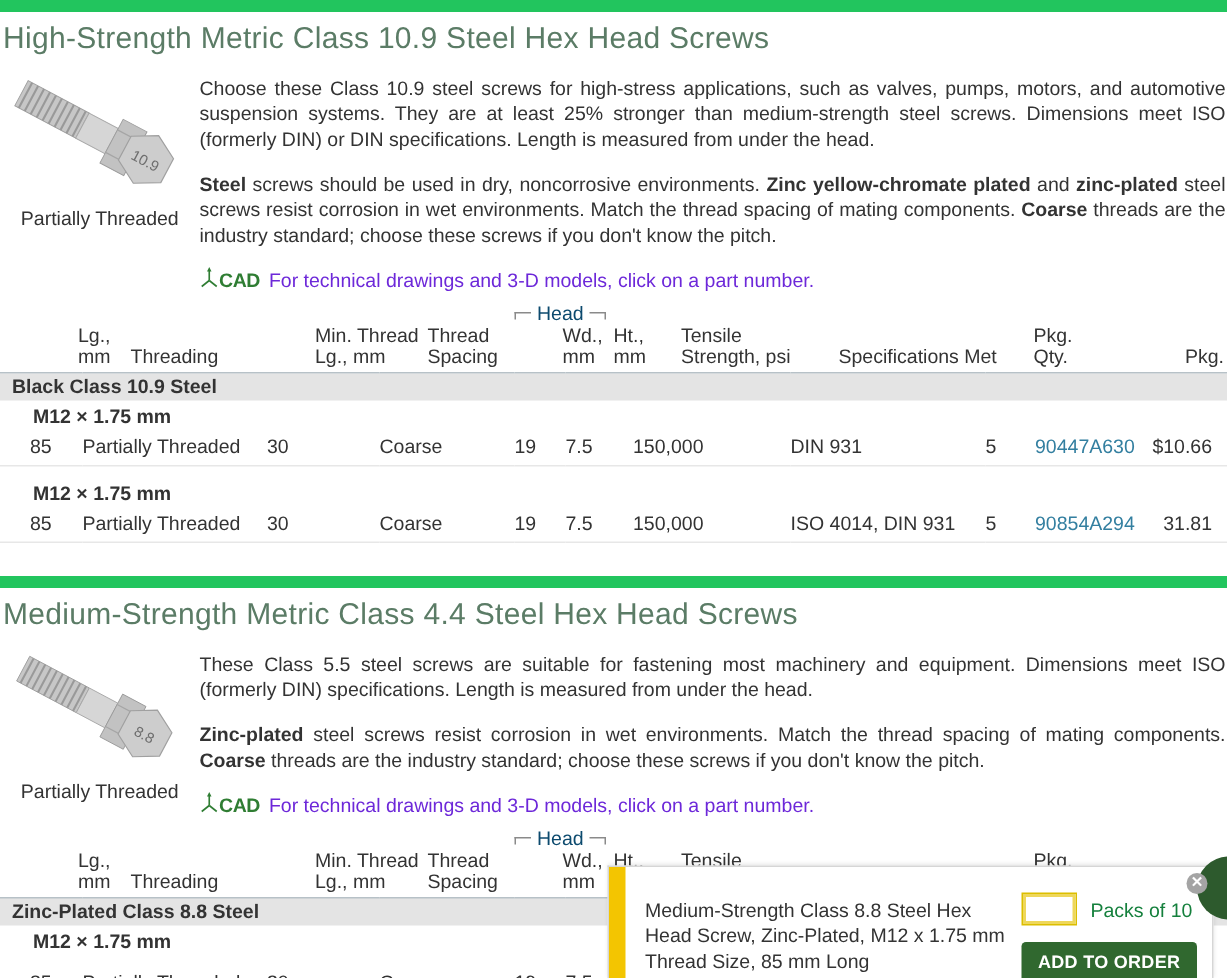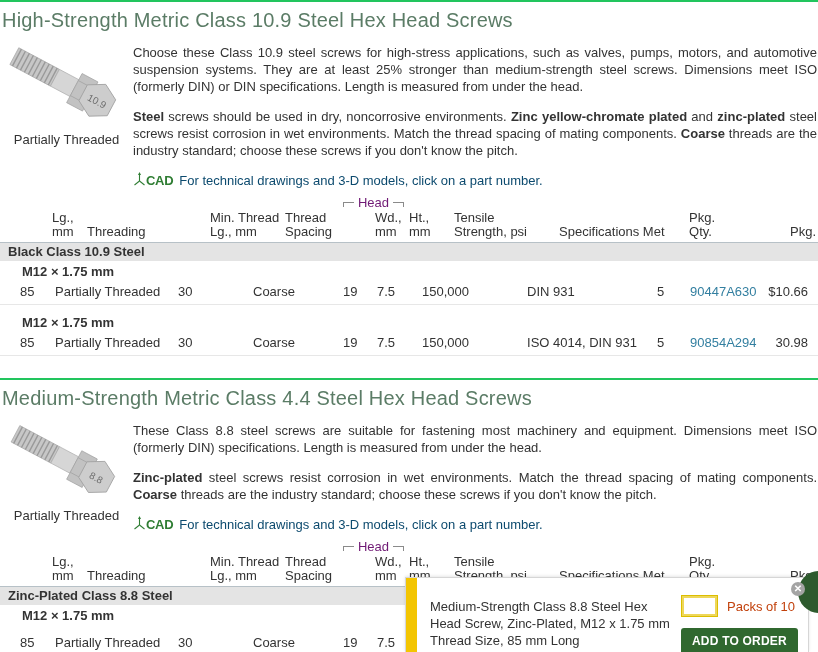--- a/index.html
+++ b/index.html
@@ -5,40 +5,40 @@
   * { box-sizing: border-box; }
   html, body { margin: 0; padding: 0; }
   body {
     width: 818px; height: 652px; position: relative; overflow: hidden;
     background: #fff; color: #333;
     font-family: "Liberation Sans", sans-serif; font-size: 13px;
   }
   .b { font-weight: bold; }
 
   
-  .section { border-top: 2px solid #22c55e; padding-top: 1px; }
+  .section { border-top: 8px solid #22c55e; padding-top: 1px; }
   .section-heading {
     font-size: 20px; font-weight: 400; color: #5b7c66;
     margin: 6px 0 4px 2px; letter-spacing: 0.2px;
   }
   .intro { display: flex; }
   .intro-left { width: 133px; flex: 0 0 133px; text-align: center; padding-top: 2px; }
   .intro-left .caption { margin-top: 2px; color: #333; }
   .intro-right { flex: 1; text-align: justify; line-height: 17px; padding-right: 1px; }
   .intro-right p { margin: 8px 0 13px 0; }
   .cad-line { display: flex; align-items: center; margin: 1px 0 0 0; }
   .cad-badge { display: inline-flex; align-items: flex-start; margin-right: 6px; }
   .cad-text { color: #2f7d33; font-weight: bold; font-size: 13px; letter-spacing: -0.3px; }
-  .cad-note { color: #0c4a6e; }
+  .cad-note { color: #6d28d9; }
 
   
   table.parts { border-collapse: collapse; table-layout: fixed; width: 818px; margin-top: 9px; }
   table.parts td { padding: 0; vertical-align: bottom; white-space: nowrap; overflow: visible; }
   tr.bracket-row td { height: 13px; vertical-align: bottom; }
-  .head-bracket { display: flex; align-items: flex-start; margin-right: 18px; color: #701a75; line-height: 11px; text-align: center; }
+  .head-bracket { display: flex; align-items: flex-start; margin-right: 18px; color: #0c4a6e; line-height: 11px; text-align: center; }
   .head-bracket .hb-label { padding: 0 4px; position: relative; top: -3px; }
   .head-bracket .hb-line { flex: 1; height: 5px; border-top: 1px solid #8a8a8a; margin-top: 2px; }
   .head-bracket .hb-line.left  { border-left: 1px solid #8a8a8a; }
   .head-bracket .hb-line.right { border-right: 1px solid #8a8a8a; }
   tr.hdr td { border-bottom: 1px solid #b7c1c7; padding-bottom: 3px; line-height: 14px; }
   tr.hdr span { display: block; margin-left: 32px; }
   tr.group-row td { background: #e4e4e4; font-weight: bold; padding: 1px 0 2px 8px; }
   tr.size-row td { font-weight: bold; padding: 3px 0 1px 22px; }
   tr.data-row td { padding: 4px 0 5px 0; border-bottom: 1px solid #e7e7e7; }
   tr.spacer-row td { height: 7px; border: none; }
@@ -57,21 +57,21 @@
   .popup {
     position: absolute; left: 405px; top: 577px; width: 404px; height: 75px;
     background: #fff; border: 1px solid #d6d6d6; border-bottom: none;
     box-shadow: 0 -1px 3px rgba(0,0,0,0.10); display: flex; z-index: 10;
   }
   .popup-bar { width: 11px; flex: 0 0 11px; background: #f3c501; }
   .popup-desc { width: 258px; flex: 0 0 258px; padding: 20px 4px 16px 13px; line-height: 17px; white-space: normal; }
   .popup-right { flex: 1; padding: 17px 0 0 6px; }
   .qty-row { display: flex; align-items: center; }
   .qty-input { width: 37px; height: 22px; border: 1px solid #dcbe00; outline: 2px solid #eed75a; outline-offset: -3px; padding: 2px 4px; font-size: 13px; font-family: "Liberation Sans", sans-serif; }
-  .qty-label { margin-left: 9px; color: #c2410c; }
+  .qty-label { margin-left: 9px; color: #15803d; }
   .add-btn {
     margin-top: 11px; background: #30682f; color: #fff; border: none; border-radius: 3px;
     font-family: "Liberation Sans", sans-serif; font-weight: bold; font-size: 12px;
     padding: 6px 11px 7px; letter-spacing: 0.2px; cursor: pointer;
   }
   .popup-close {
     position: absolute; top: 582px; left: 791px; width: 14px; height: 14px; border-radius: 50%;
     background: #a4a4a4; color: #fff; font-size: 10px; line-height: 14px; text-align: center;
     cursor: pointer; z-index: 20; font-weight: bold;
   }
@@ -230,21 +230,21 @@
       <td class="c1">85</td>
       <td>Partially Threaded</td>
       <td>30</td>
       <td>Coarse</td>
       <td>19</td>
       <td>7.5</td>
       <td>150,000</td>
       <td>ISO 4014, DIN 931</td>
       <td>5</td>
       <td class="part-cell"><span class="part-link">90854A294</span></td>
-      <td class="price-cell">30.98</td>
+      <td class="price-cell">31.81</td>
     </tr>
   </tbody>
     </table>
 </div>
 
 <div class="section">
   <div class="section-heading">Medium-Strength Metric Class 4.4 Steel Hex Head Screws</div>
   <div class="intro">
     <div class="intro-left">
       <svg class="screw-svg" width="122" height="90" viewBox="0 0 122 92">
@@ -266,21 +266,21 @@
           <polygon points="70,28 88,28 88,61 70,61 70,54 70,35" fill="#c2c2c2" stroke="#9a9a9a" stroke-width="0.6"></polygon>
           <line x1="70" y1="36" x2="88" y2="36" stroke="#a5a5a5" stroke-width="0.8"></line>
           <line x1="70" y1="53" x2="88" y2="53" stroke="#a5a5a5" stroke-width="0.8"></line>
           <polygon points="96,26.5 112,35.5 112,53.5 96,62.5 80,53.5 80,35.5" fill="#cdcdcd" stroke="#a0a0a0" stroke-width="0.8"></polygon>
           <text x="96" y="49" text-anchor="middle" font-size="10" fill="#6e6e6e" font-family="Liberation Sans, sans-serif">8.8</text>
         </g>
       </svg>
       <div class="caption">Partially Threaded</div>
     </div>
     <div class="intro-right">
-      <p>These Class 8.8 steel screws are suitable for fastening most machinery and equipment. Dimensions meet ISO (formerly DIN) specifications. Length is measured from under the head.</p>
+      <p>These Class 5.5 steel screws are suitable for fastening most machinery and equipment. Dimensions meet ISO (formerly DIN) specifications. Length is measured from under the head.</p>
       <p><span class="b">Zinc-plated</span><span> steel screws resist corrosion in wet environments. Match the thread spacing of mating components. </span><span class="b">Coarse</span><span> threads are the industry standard; choose these screws if you don't know the pitch.</span></p>
       <div class="cad-line">
         <span class="cad-badge">
           <svg width="13" height="15" viewBox="0 0 13 15">
               <g stroke="#2f7d33" stroke-width="1.1" fill="none">
                 <line x1="6.5" y1="2" x2="6.5" y2="9"></line>
                 <line x1="6.5" y1="9" x2="1.5" y2="13"></line>
                 <line x1="6.5" y1="9" x2="11.5" y2="13"></line>
               </g>
               <polygon points="6.5,0 5,3 8,3" fill="#2f7d33"></polygon>

